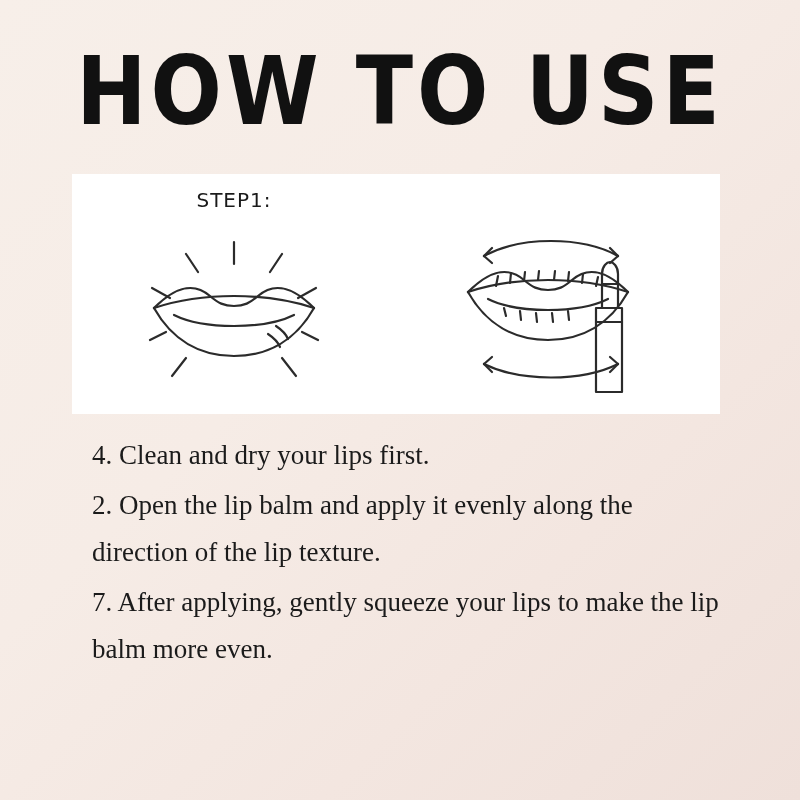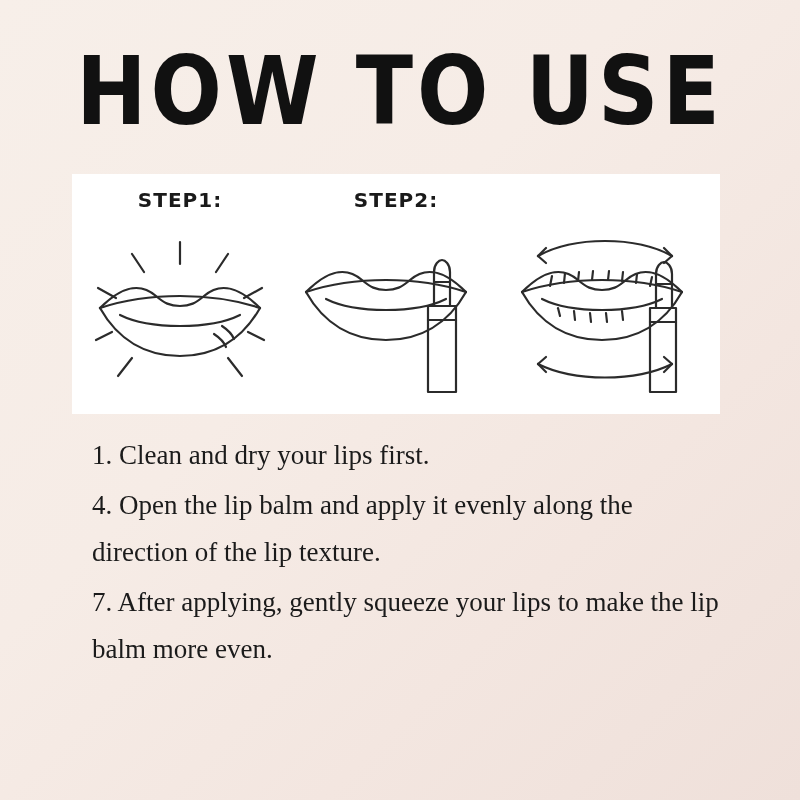--- a/index.html
+++ b/index.html
@@ -42,21 +42,20 @@
     left: 72px;
     top: 174px;
     width: 648px;
     height: 240px;
     background: #ffffff;
   }
   .steps-row {
     position: absolute;
     inset: 0;
     display: flex;
-    font-weight: bold;
   }
   .step {
     flex: 1 1 0;
     position: relative;
   }
   .step-label {
     position: absolute;
     top: 14px;
     left: 0;
     width: 100%;
@@ -122,38 +121,20 @@
             <path d="M24 124 L40 116"></path>
             <path d="M46 160 L60 142"></path>
             <path d="M156 38 L144 56"></path>
             <path d="M190 72 L172 82"></path>
             <path d="M192 124 L176 116"></path>
             <path d="M170 160 L156 142"></path>
           </svg>
         </div>
       </div>
 
-      <div class="step">
-        <div class="step-label">STEP2:</div>
-        <div class="step-art">
-          <svg viewBox="0 0 216 190" xmlns="http://www.w3.org/2000/svg" fill="none" stroke="#2b2b2b" stroke-width="2.2" stroke-linecap="round" stroke-linejoin="round">
-
-            <path d="M18 76 C40 54, 58 50, 74 64 C82 71, 88 74, 98 74 C108 74, 114 71, 122 64 C138 50, 156 54, 178 76"></path>
-            <path d="M18 76 C42 68, 70 64, 98 64 C126 64, 154 68, 178 76"></path>
-            <path d="M18 76 C36 108, 64 124, 98 124 C132 124, 160 108, 178 76"></path>
-            <path d="M38 83 C52 90, 74 94, 98 94 C122 94, 144 90, 158 83"></path>
-
-            <path d="M140 90 L168 90 L168 176 L140 176 Z"></path>
-            <path d="M140 104 L168 104"></path>
-
-            <path d="M146 90 L146 56 C146 48, 151 44, 154 44 C157 44, 162 48, 162 56 L162 90"></path>
-            <path d="M146 66 L162 66"></path>
-          </svg>
-        </div>
-      </div>
 
       <div class="step">
         <div class="step-art">
           <svg viewBox="0 0 216 190" xmlns="http://www.w3.org/2000/svg" fill="none" stroke="#2b2b2b" stroke-width="2.2" stroke-linecap="round" stroke-linejoin="round">
 
             <path d="M34 40 C70 20, 132 20, 168 40"></path>
             <path d="M34 40 L42 32"></path>
             <path d="M34 40 L42 47"></path>
             <path d="M168 40 L160 32"></path>
             <path d="M168 40 L160 47"></path>
@@ -188,18 +169,18 @@
             <path d="M152 92 L152 58 C152 50, 157 46, 160 46 C163 46, 168 50, 168 58 L168 92"></path>
             <path d="M152 68 L168 68"></path>
           </svg>
         </div>
       </div>
 
     </div>
   </div>
 
   <div class="instructions">
-    <p>1. Clean and dry your lips first.</p>
-    <p>4. Open the lip balm and apply it evenly along the direction of the lip texture.</p>
+    <p>4. Clean and dry your lips first.</p>
+    <p>2. Open the lip balm and apply it evenly along the direction of the lip texture.</p>
     <p>7. After applying, gently squeeze your lips to make the lip balm more even.</p>
   </div>
 
 </div>
 
 </body></html>

